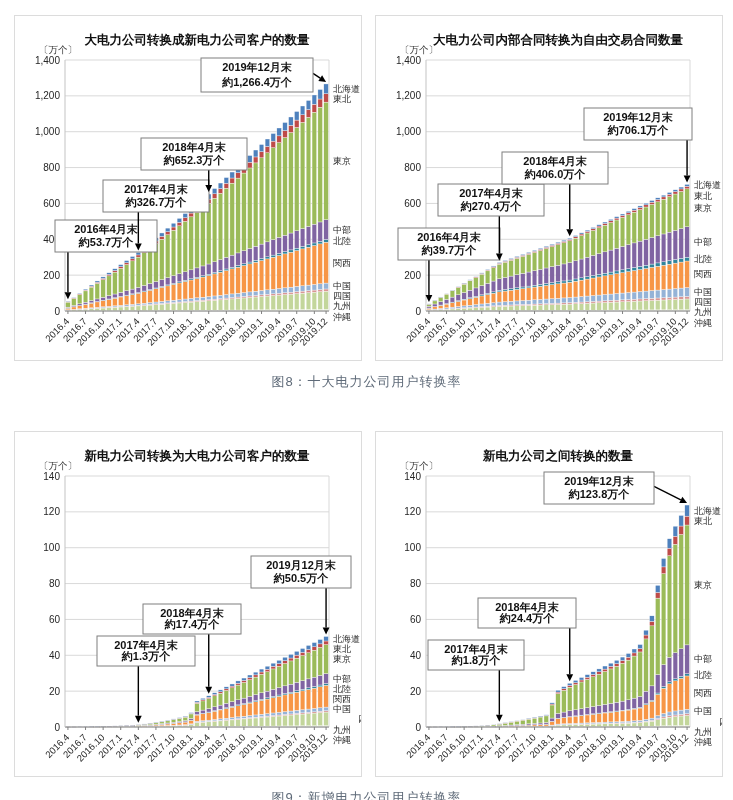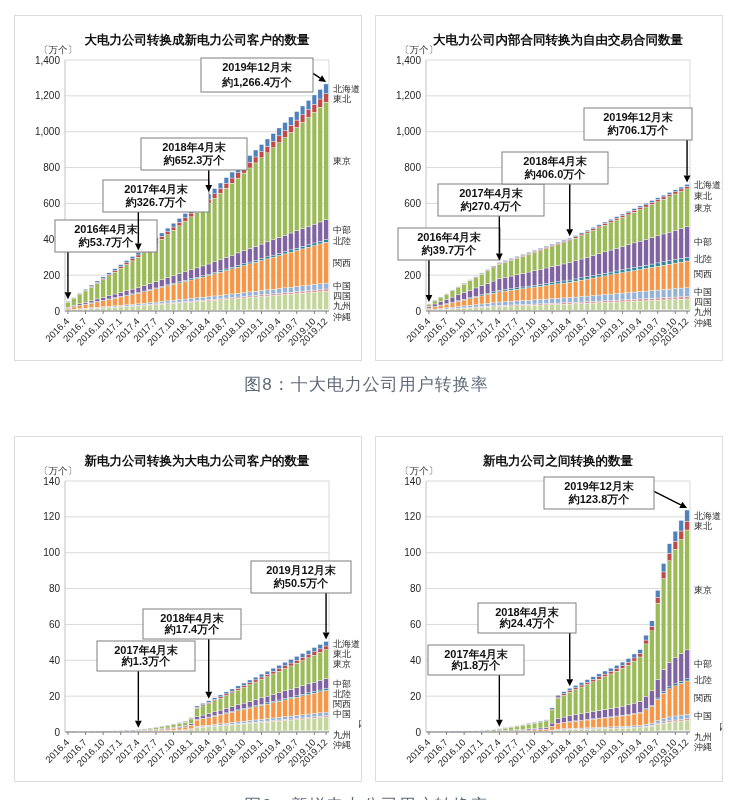--- a/index.html
+++ b/index.html
@@ -8,21 +8,21 @@
     font-family:"Liberation Sans","DejaVu Sans",sans-serif;
   }
   .page{padding-top:15px;}
   .charts-row{display:flex;gap:13px;padding-left:14px;}
   .chart-panel{
     width:346px;height:344px;position:relative;
     border:1px solid #dcdcdc;background:#fff;box-sizing:content-box;
   }
   .chart-panel svg{position:absolute;left:0;top:0;}
   .figure-caption{
-    width:100%;text-align:center;color:#5e6a78;font-size:17px;
+    width:100%;text-align:center;color:#5e6a78;font-size:13px;
     margin-top:12px;letter-spacing:1px;
   }
   .figure-2{margin-top:40px;}
   svg text{font-family:"Liberation Sans","DejaVu Sans",sans-serif;}
 </style>
 </head>
 <body>
 
 <div class="page">
 

